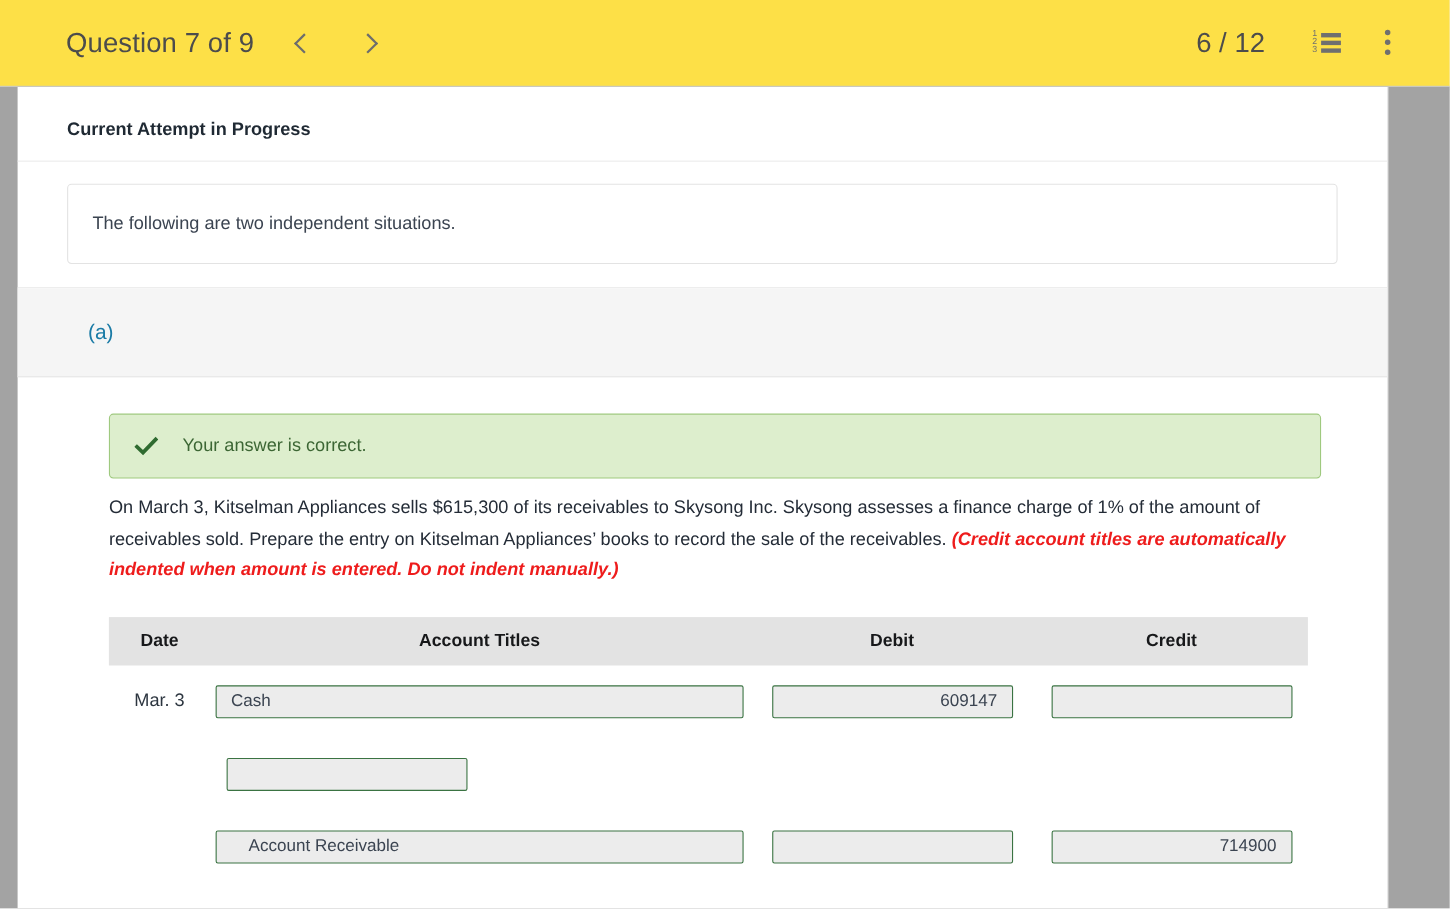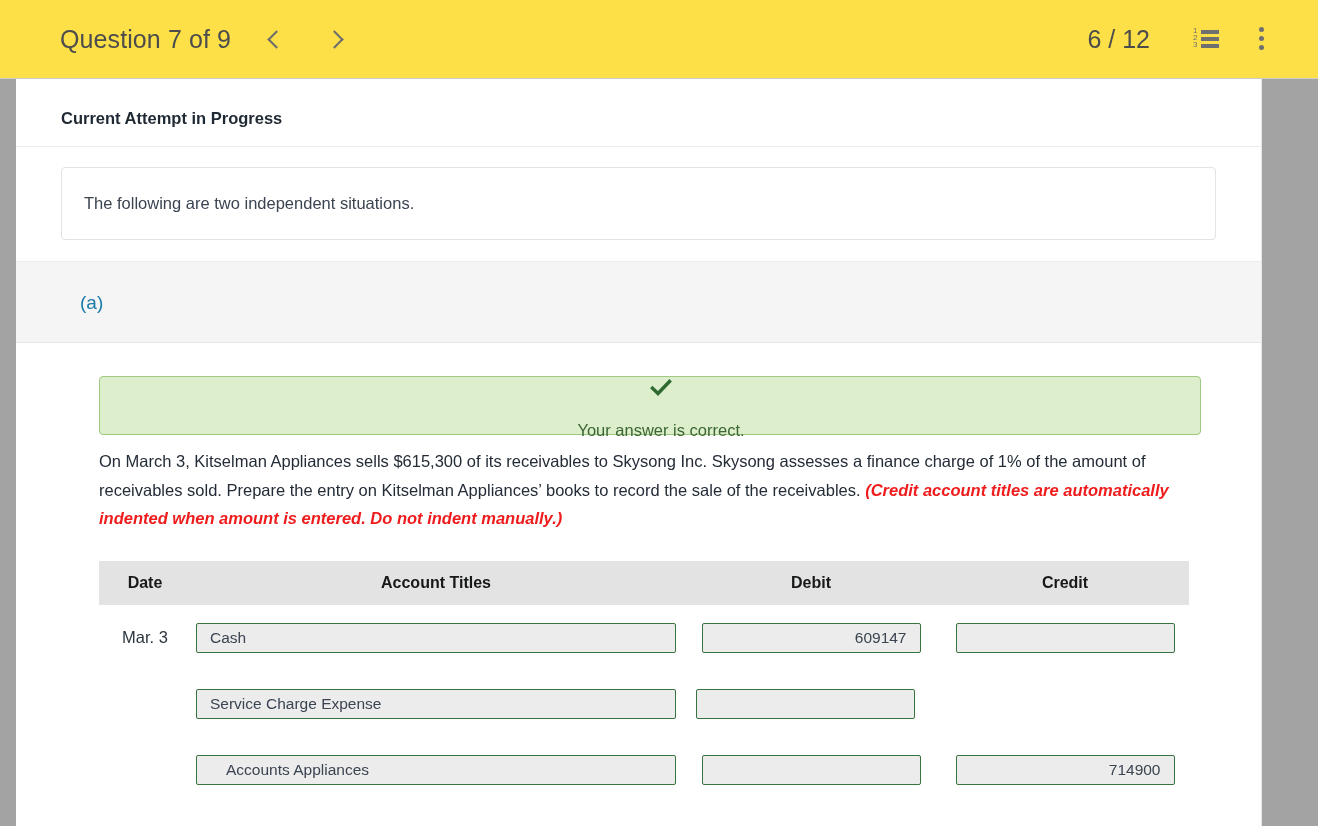--- a/index.html
+++ b/index.html
@@ -169,21 +169,20 @@
 
   .alert-correct {
     background: #ddeecd;
     border: 1px solid #9fc97f;
     border-radius: 4px;
     height: 59px;
     display: flex;
     align-items: center;
     padding-left: 22px;
     gap: 22px;
-    flex-direction: column;
   }
   .check-icon {
     width: 22px; height: 22px;
     position: relative;
     flex: none;
   }
   .check-icon svg { display: block; }
   .alert-text {
     font-size: 16.5px;
     color: #3c6634;
@@ -349,32 +348,29 @@
           <div class="cell-debit">
             <div class="field amount-field">609147</div>
           </div>
           <div class="cell-credit">
             <div class="field amount-field"></div>
           </div>
         </div>
 
         <div class="jrow">
           <div class="cell-date"></div>
-          <div class="cell-titles">
-            <div class="field title-field">Service Charge Expense</div>
-          </div>
           <div class="cell-credit">
             <div class="field amount-field"></div>
           </div>
         </div>
 
         <div class="jrow">
           <div class="cell-date"></div>
           <div class="cell-titles">
-            <div class="field title-field indented">Accounts Appliances</div>
+            <div class="field title-field indented">Account Receivable</div>
           </div>
           <div class="cell-debit">
             <div class="field amount-field"></div>
           </div>
           <div class="cell-credit">
             <div class="field amount-field">714900</div>
           </div>
         </div>
       </div>
 

